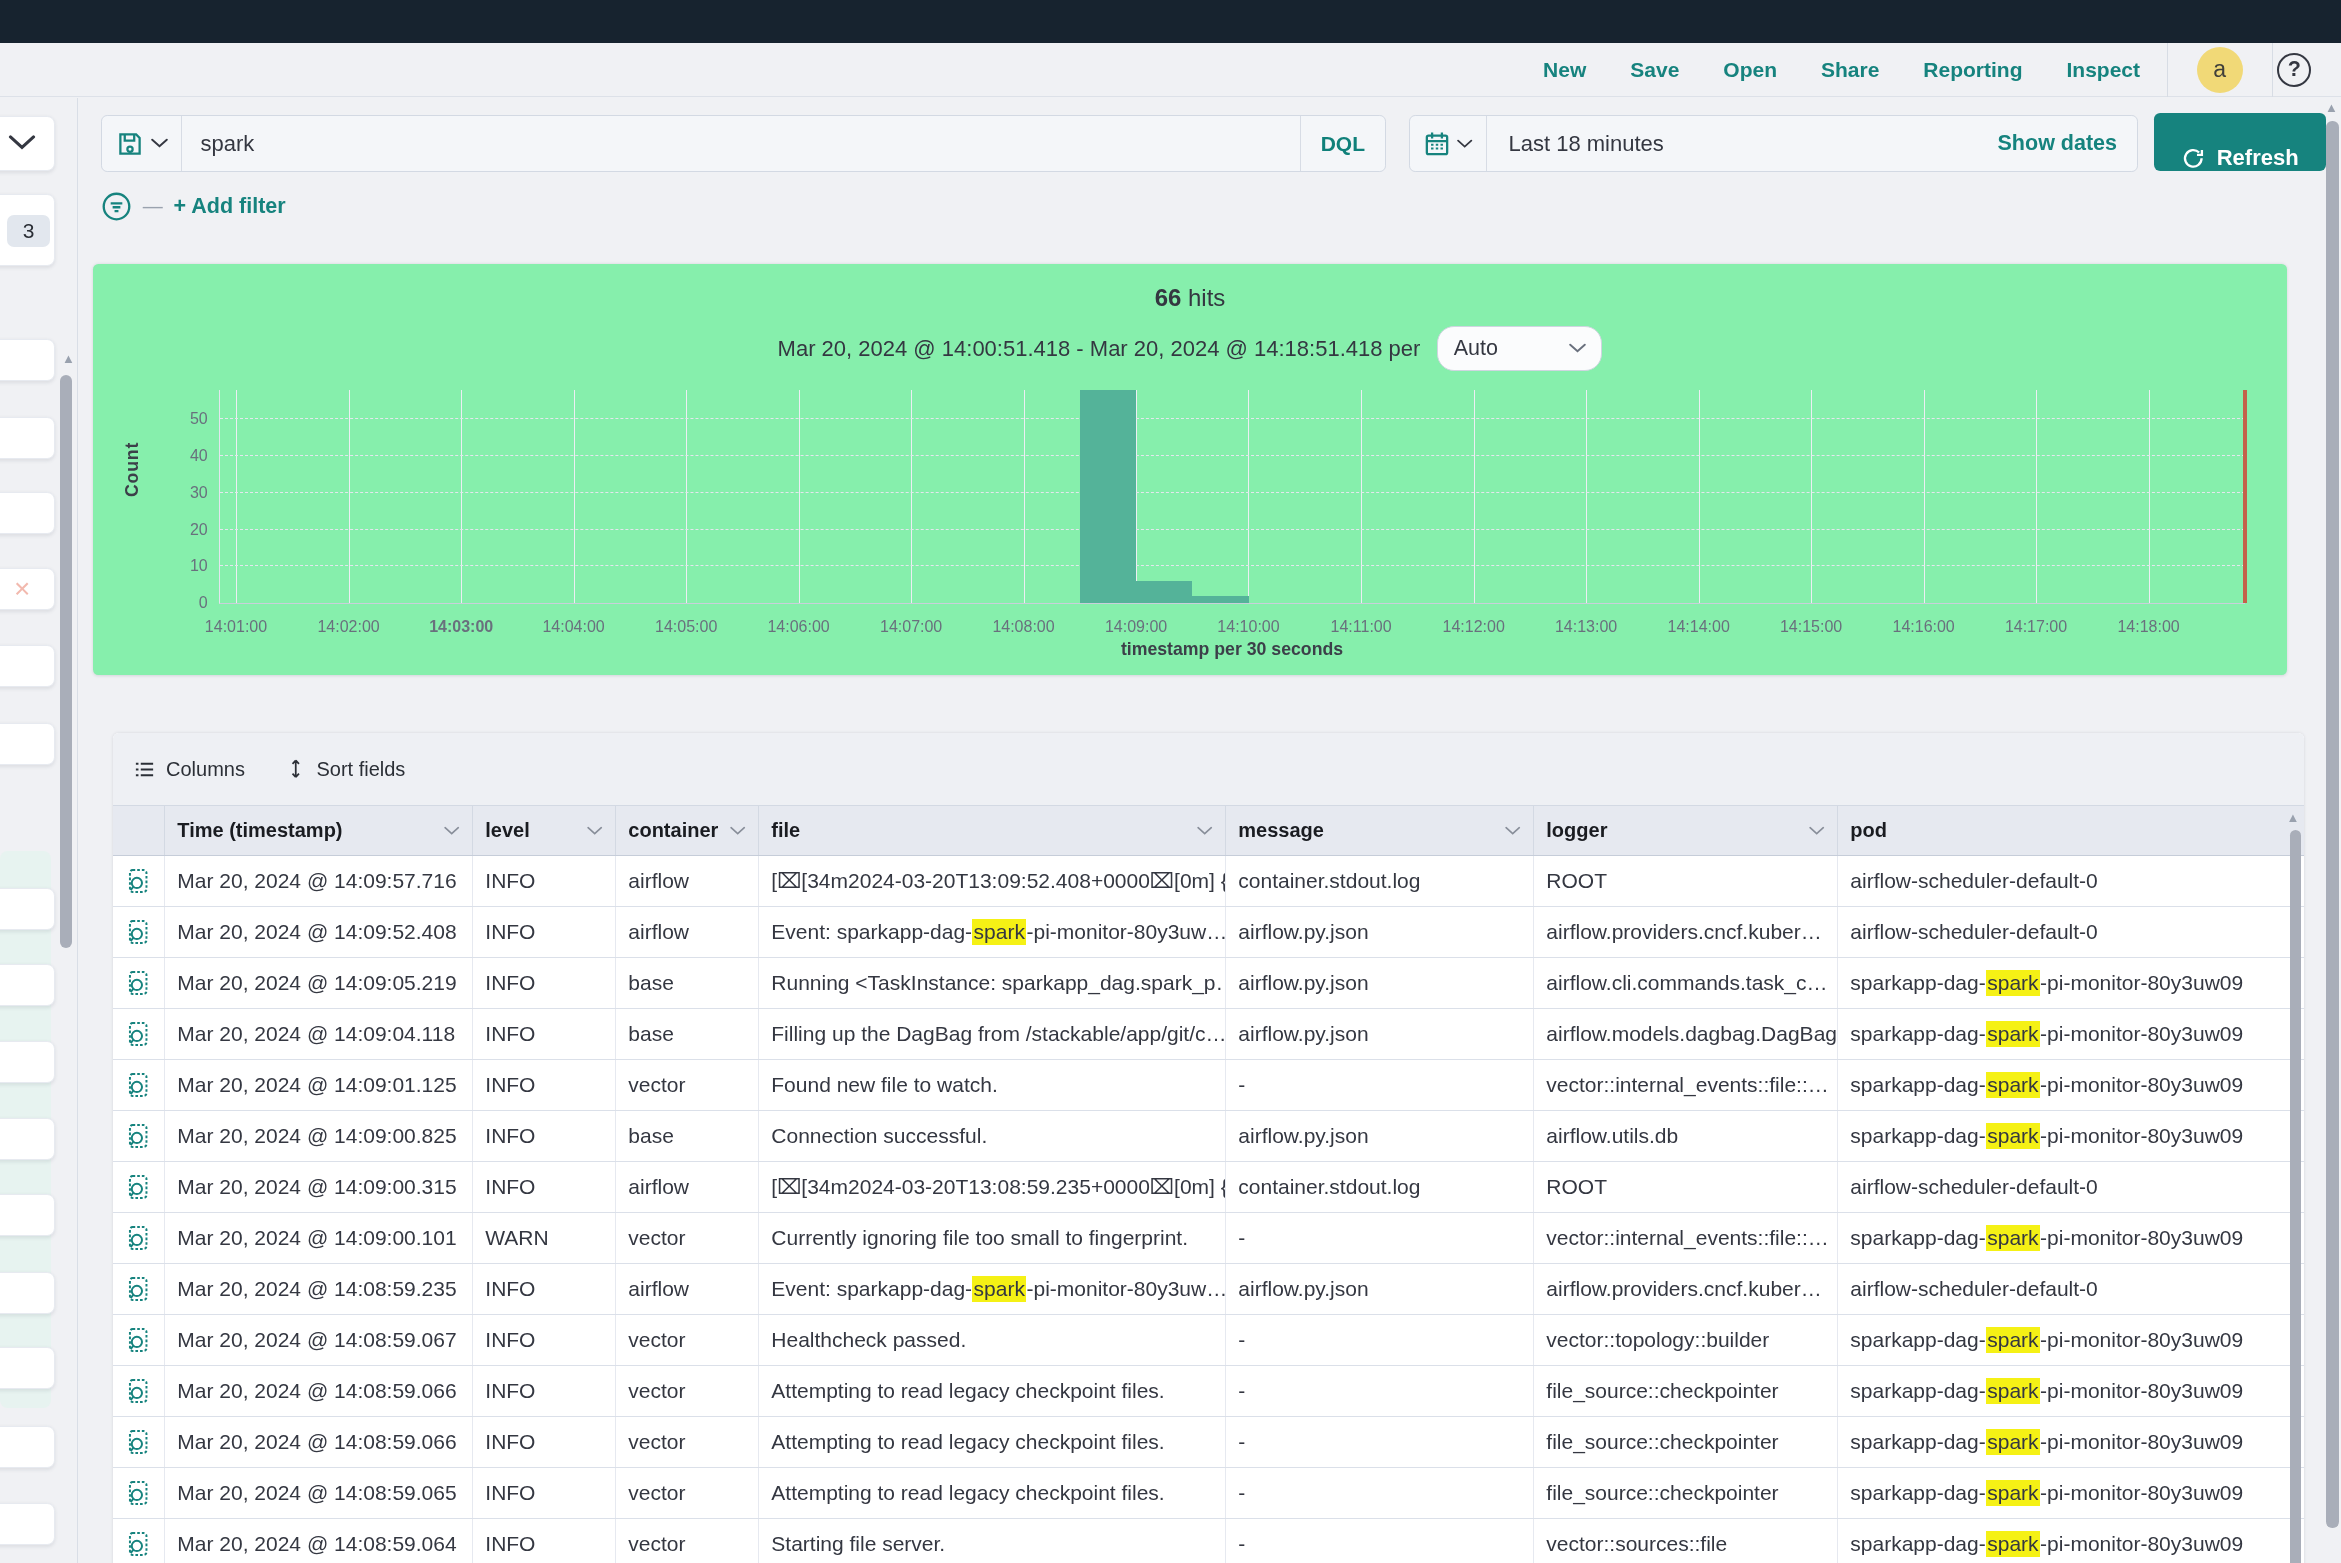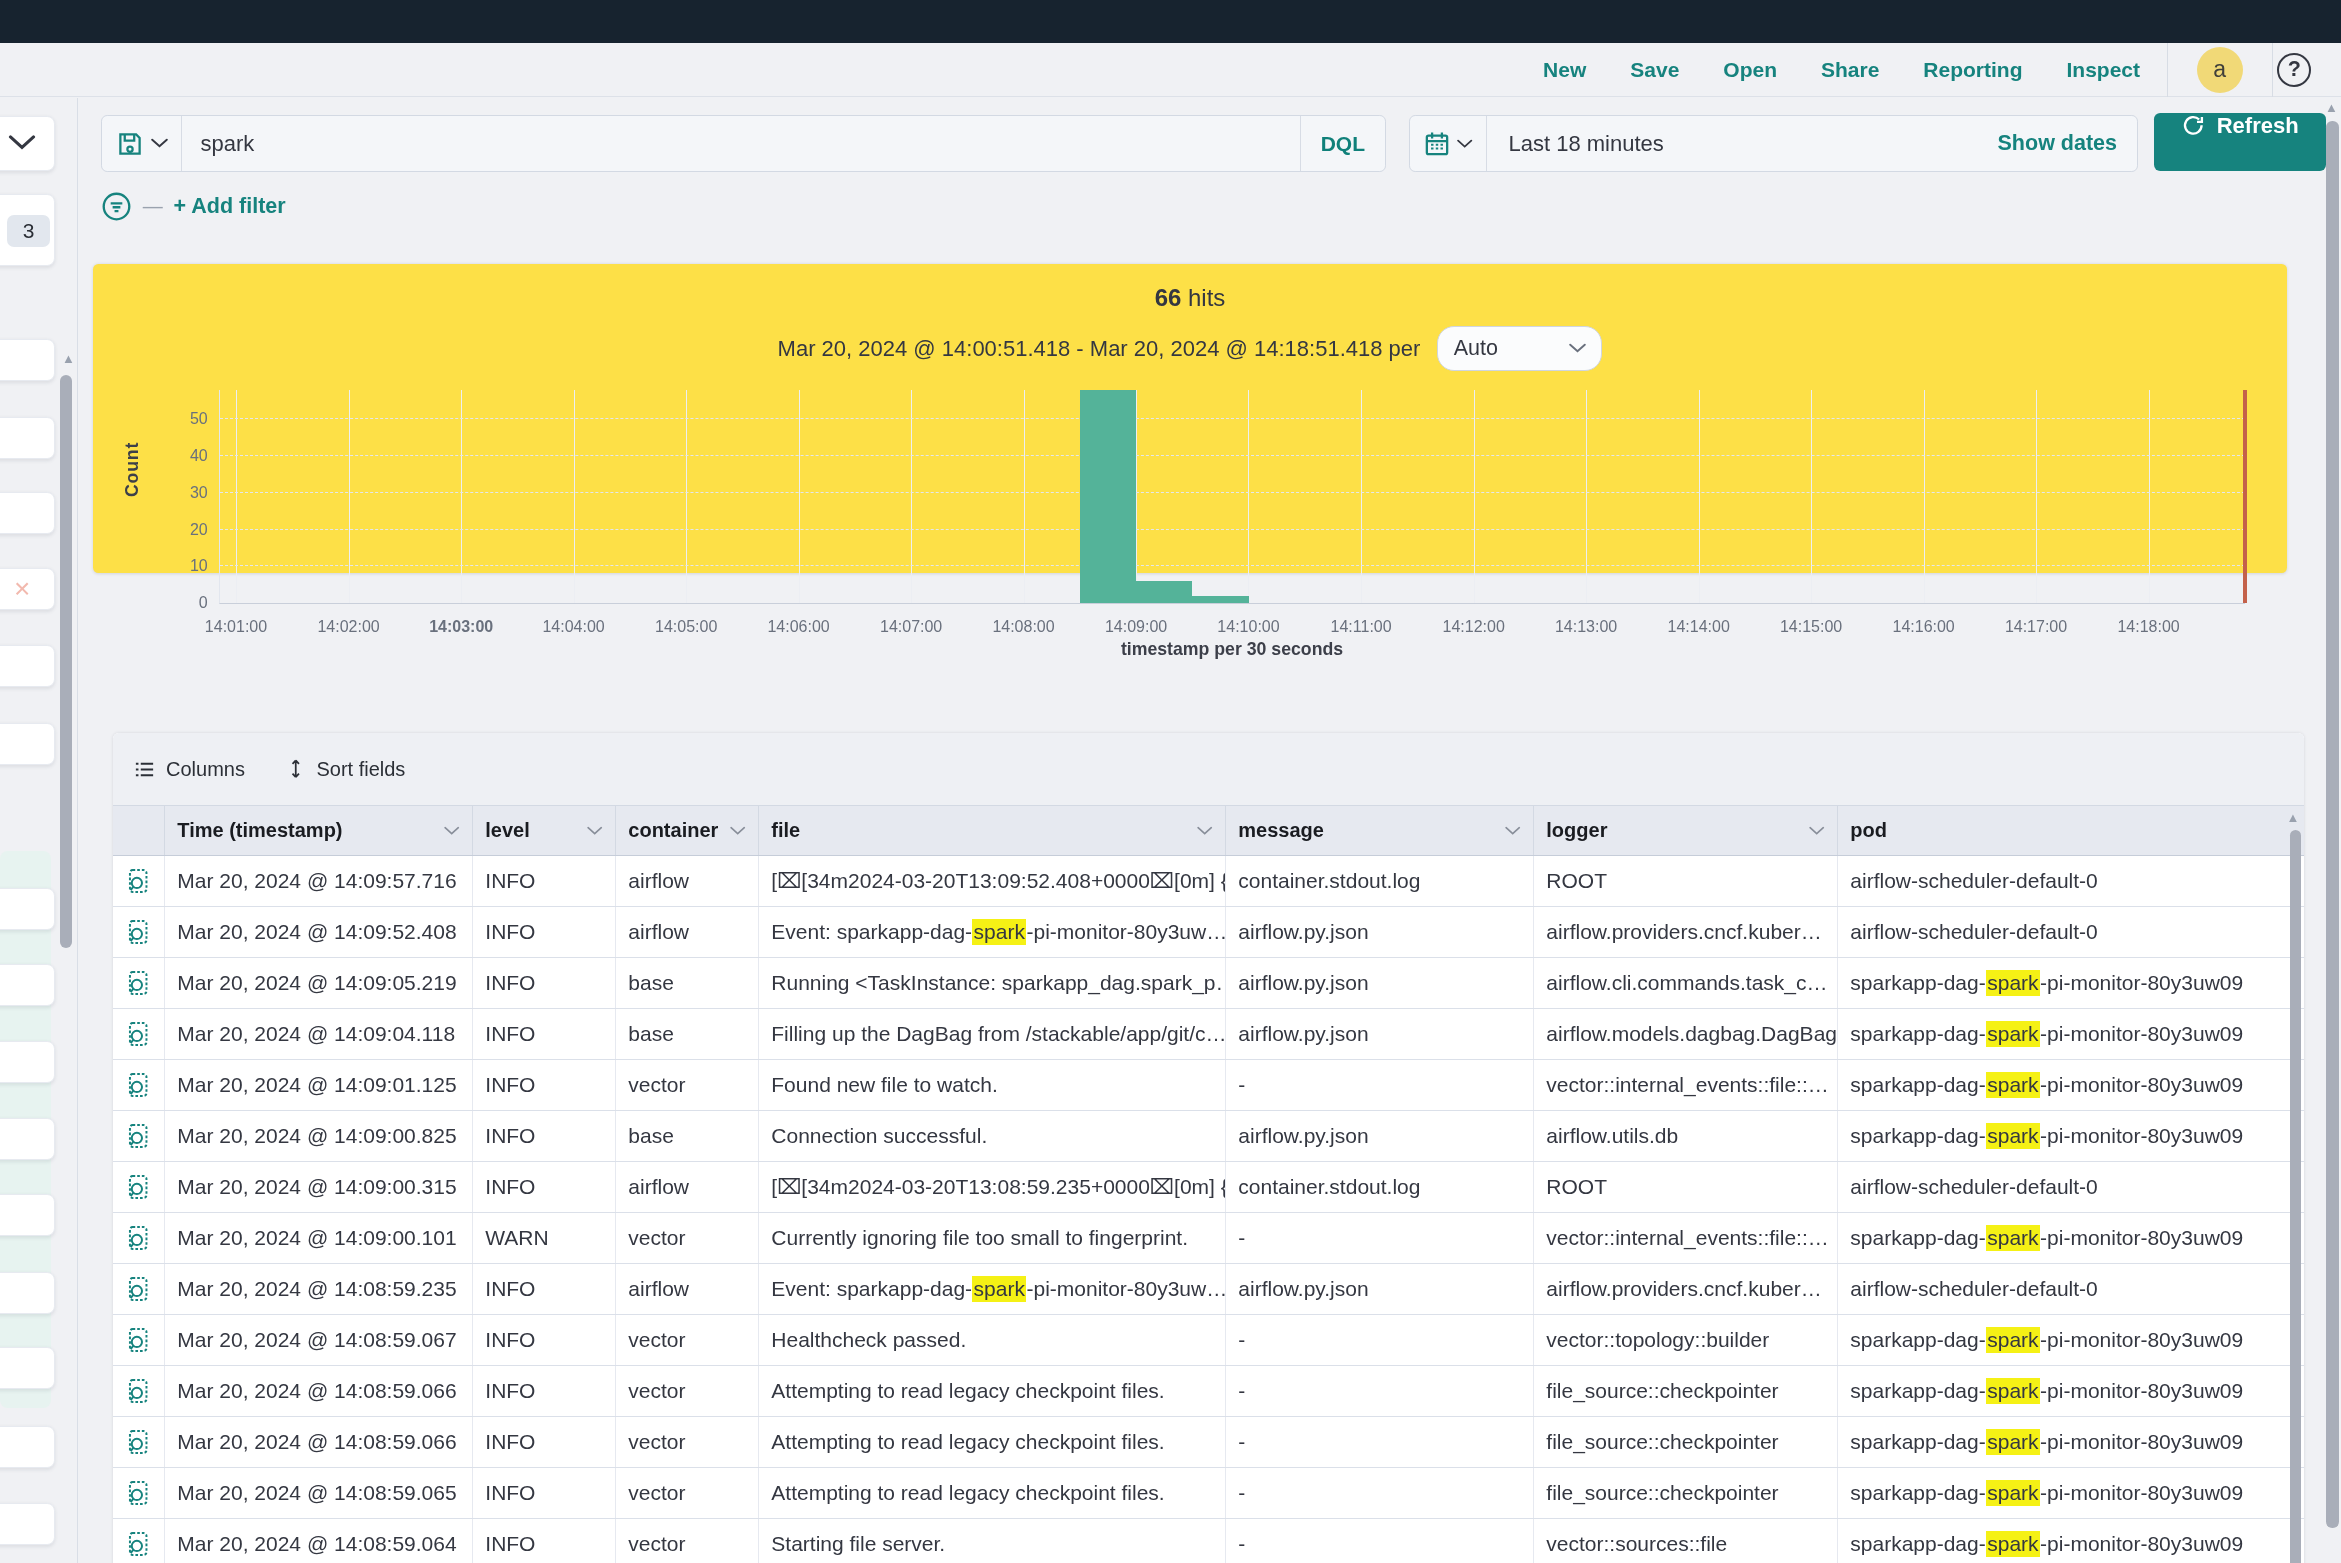--- a/index.html
+++ b/index.html
@@ -40,27 +40,27 @@
   #savedq { width:80px; height:100%; border-right:0.8px solid #d7dce5; display:flex; align-items:center; justify-content:center; gap:7px; cursor:pointer; }
   #qinput { flex:1; border:none; outline:none; background:transparent; font-size:22px; color:#343741;
     padding:0 18.5px; font-family:inherit; }
   #dql { font-size:21px; font-weight:700; color:#10807a; padding:0 20px; height:100%; display:flex; align-items:center;
     border-left:0.8px solid #d7dce5; cursor:pointer; }
   #datebar { position:absolute; left:1409px; top:115px; width:729px; height:57px; }
   #calbtn { width:77px; height:100%; border-right:0.8px solid #d7dce5; display:flex; align-items:center; justify-content:center; gap:6.2px; cursor:pointer; }
   #daterange { font-size:22px; color:#343741; padding-left:21.5px; flex:1; }
   #showdates { font-size:21.5px; font-weight:600; color:#16837e; padding-right:20px; cursor:pointer; }
   #refresh { position:absolute; left:2154px; top:113px; width:172px; height:58px; background:#16837e; border-radius:6.2px;
-    color:#fff; font-size:22px; font-weight:700; display:flex; align-items:flex-start; justify-content:center; gap:10.8px; cursor:pointer; }
+    color:#fff; font-size:22px; font-weight:700; display:flex; align-items:flex-end; justify-content:center; gap:10.8px; cursor:pointer; }
   #filterrow { position:absolute; left:101px; top:189px; height:35px; display:flex; align-items:center; gap:10.8px; }
   #addfilter { color:#16837e; font-size:21.5px; font-weight:700; cursor:pointer; }
   .dash { color:#9aa2ae; font-size:20px; }
 
   
-  #chartpanel { position:absolute; left:93px; top:264px; width:2194px; height:309px; background:#fde047;
+  #chartpanel { position:absolute; left:93px; top:264px; width:2194px; height:411px; background:#86efac;
     border-radius:5.4px; box-shadow:0 0.8px 3.1px rgba(40,50,70,.14); }
   #hitsline { position:absolute; top:20px; width:100%; text-align:center; font-size:24px; color:#343741; }
   #hitsline b { font-weight:700; }
   #rangeline { position:absolute; top:62px; width:100%; display:flex; align-items:center; justify-content:center; gap:17px; }
   #rangetext { font-size:22px; color:#343741; }
   #intervalsel { width:165px; height:45px; background:#fbfcfd; border:0.8px solid #cfd5e0; border-radius:17px;
     display:flex; align-items:center; justify-content:space-between; padding:0 15.4px; font-size:21.5px; cursor:pointer; }
   #plot { position:absolute; left:126px; top:126px; width:2026px; height:214px;
     border-bottom:0.8px solid #c9cfda; border-left:0.8px solid #e2e6ee; }
   .vgrid { position:absolute; top:0; bottom:0; width:0.8px; background:#eceef3; }

